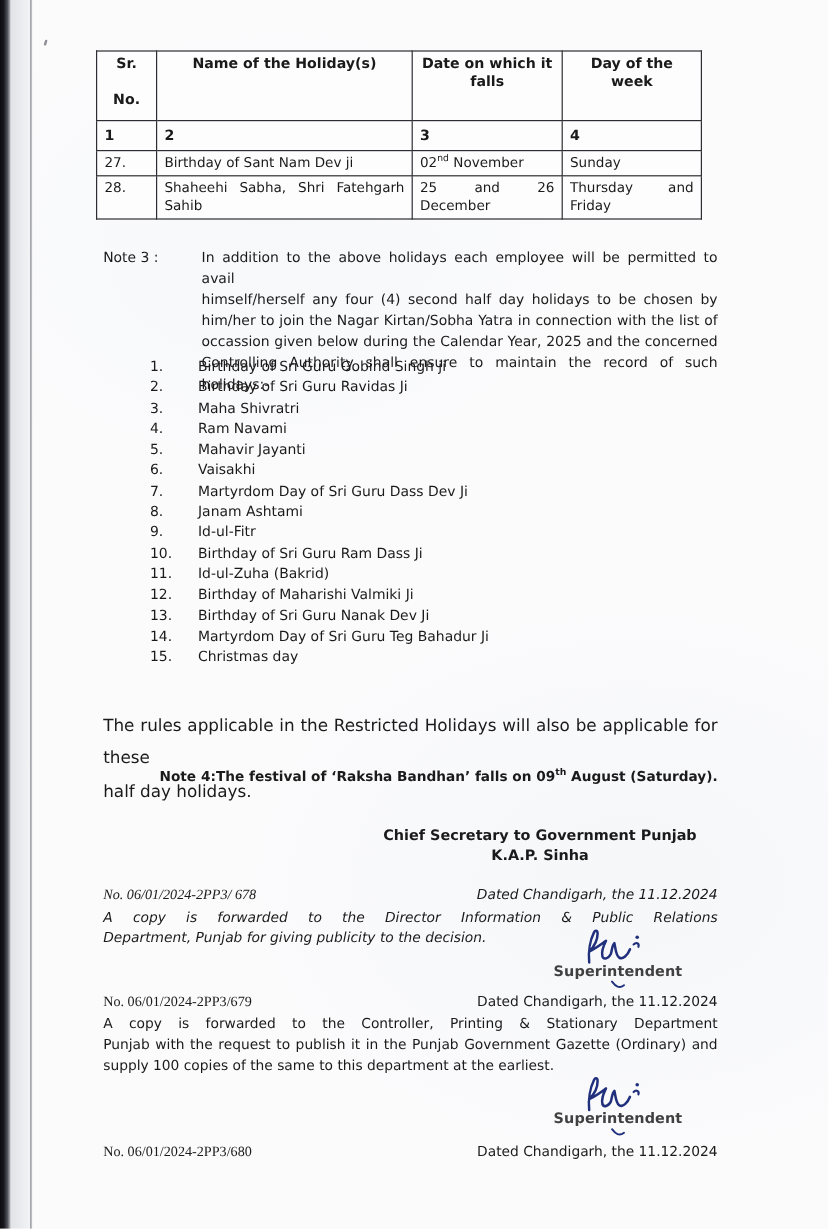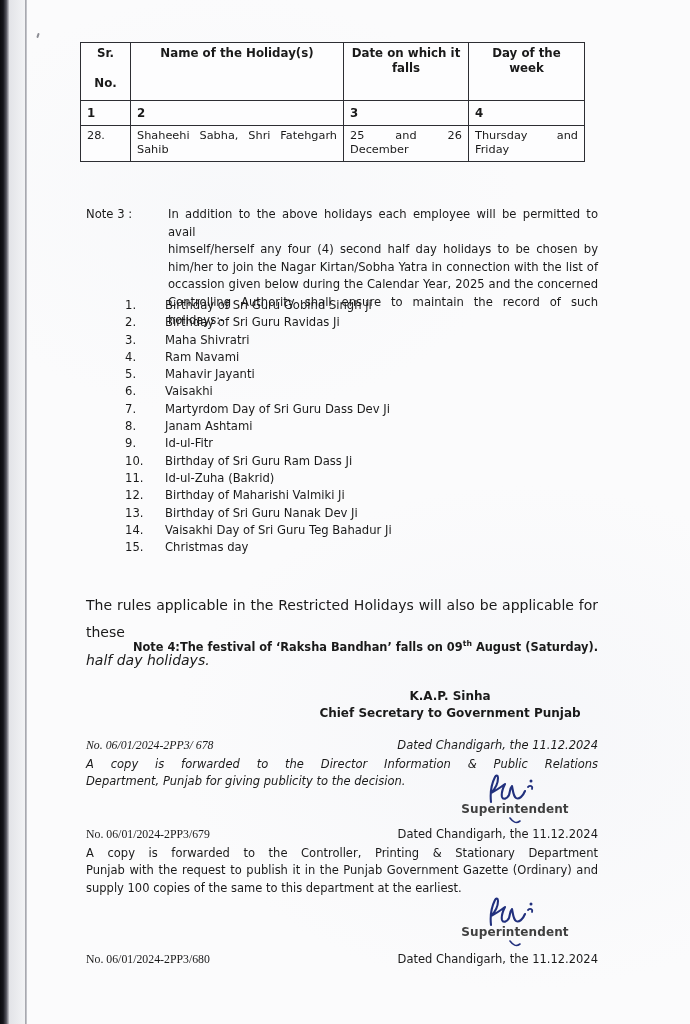--- a/index.html
+++ b/index.html
@@ -96,21 +96,21 @@
   .fest-item { display: flex; line-height: 1.52; height: 17.3px; }
   .fest-num  { width: 40px; flex: 0 0 40px; }
   .fest-text { flex: 1; }
 
   
   #rules-para {
     position: absolute; left: 86px; top: 592px; width: 512px;
     font-size: 14px; line-height: 1.95; text-align: justify;
   }
   #rules-para .ln { display: block; text-align: justify; text-align-last: justify; }
-  #rules-para .ln.last { text-align-last: left; font-style: italic; }
+  #rules-para .ln.last { text-align-last: left; }
 
   
   #note4-block {
     position: absolute; left: 86px; top: 640px; width: 512px;
     font-size: 11.4px; font-weight: bold; text-align: right;
   }
   #note4-label { display: inline-block; width: 80px; }
 
   
   #authority-block {
@@ -181,20 +181,26 @@
       </tr>
       <tr class="num-row">
         <td>1</td>
         <td>2</td>
         <td>3</td>
         <td>4</td>
       </tr>
     </thead>
     <tbody>
       <tr class="body-row">
+        <td class="sr-cell">27.</td>
+        <td>Birthday of Sant Nam Dev ji</td>
+        <td><span>02</span><sup>nd</sup><span> November</span></td>
+        <td>Sunday</td>
+      </tr>
+      <tr class="body-row">
         <td class="sr-cell">28.</td>
         <td class="cell-justified">
           <span class="line spread">Shaheehi    Sabha,    Shri    Fatehgarh</span>
           <span class="line">Sahib</span>
         </td>
         <td class="cell-justified">
           <span class="line spread">25              and              26</span>
           <span class="line">December</span>
         </td>
         <td class="cell-justified">
@@ -264,40 +270,40 @@
     <div class="fest-item">
         <span class="fest-num">12.</span>
         <span class="fest-text">Birthday of Maharishi Valmiki Ji</span>
       </div>
     <div class="fest-item">
         <span class="fest-num">13.</span>
         <span class="fest-text">Birthday of Sri Guru Nanak Dev Ji</span>
       </div>
     <div class="fest-item">
         <span class="fest-num">14.</span>
-        <span class="fest-text">Vaisakhi Day of Sri Guru Teg Bahadur Ji</span>
+        <span class="fest-text">Martyrdom Day of Sri Guru Teg Bahadur Ji</span>
       </div>
     <div class="fest-item">
         <span class="fest-num">15.</span>
         <span class="fest-text">Christmas day</span>
       </div>
   </div>
 
   <div id="rules-para">
     <span class="ln">The rules applicable in the Restricted Holidays will also be applicable for these</span>
     <span class="ln last">half day holidays.</span>
   </div>
 
   <div id="note4-block">
     <span id="note4-label">Note 4:</span><span>The festival of ‘Raksha Bandhan’ falls on  09</span><sup>th</sup><span> August (Saturday).</span>
   </div>
 
   <div id="authority-block">
+    <div>Chief Secretary to Government Punjab</div>
     <div>K.A.P. Sinha</div>
-    <div>Chief Secretary to Government Punjab</div>
   </div>
 
   <div class="endorse" id="endorse-1">
     <div class="endorse-head">
       <span class="endorse-no">No. 06/01/2024-2PP3/ 678</span>
       <span class="endorse-date">Dated Chandigarh, the 11.12.2024</span>
     </div>
     <div class="endorse-body">
       <span class="ln">A copy is forwarded to the Director Information &amp; Public Relations</span>
       <span class="ln last">Department, Punjab for giving publicity to the decision.</span>

